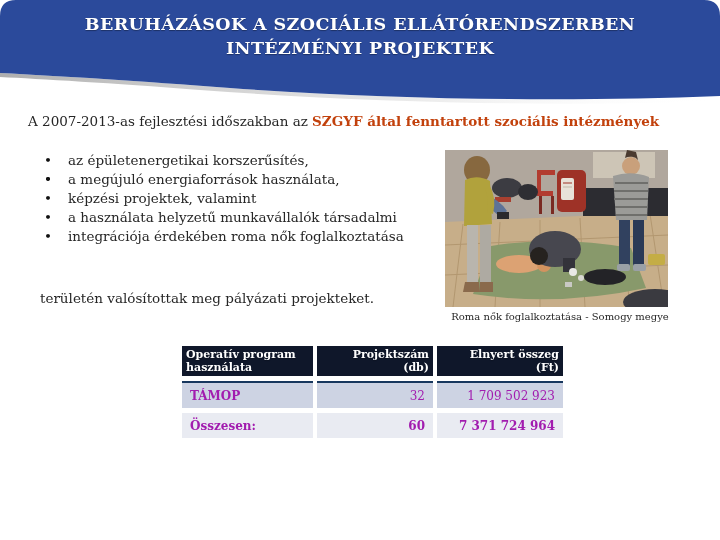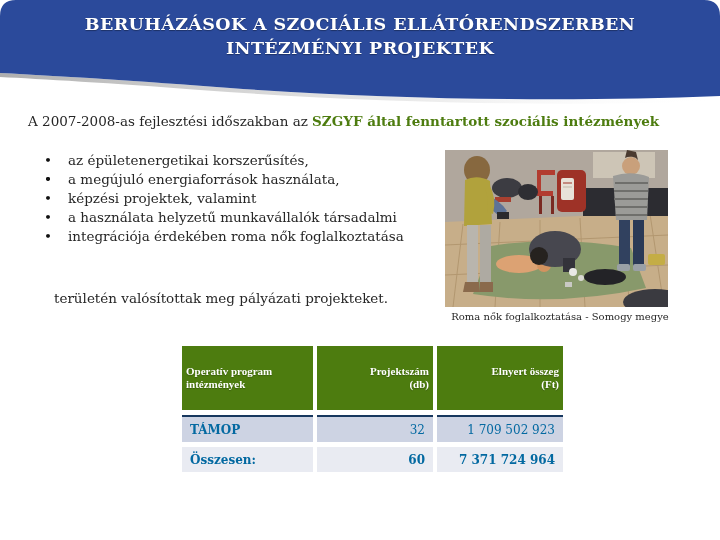--- a/index.html
+++ b/index.html
@@ -12,46 +12,46 @@
   
   .banner{position:absolute;top:0;left:0;width:692px;height:106px;}
   .banner svg{display:block;}
   .banner-text{
     position:absolute;top:12px;left:0;width:720px;text-align:center;
     color:#ffffff;font-weight:bold;line-height:24px;font-size:17.5px;
     letter-spacing:0.4px;text-shadow:0 1px 1px rgba(0,0,0,0.35);
   }
   
   .intro{position:absolute;left:28px;top:113px;width:664px;font-size:13.5px;color:#262626;}
-  .intro b{color:#4d7c0f;}
+  .intro b{color:#c2410c;}
   .bullets{
     position:absolute;left:42px;top:151px;width:400px;margin:0;padding:0;
     list-style:none;font-size:13.5px;color:#262626;
   }
   .bullets li{line-height:19px;padding-left:26px;position:relative;}
   .bullets li .dot{position:absolute;left:2px;top:0;color:#111;}
-  .closing{position:absolute;left:40px;top:290px;width:420px;font-size:13.5px;color:#262626;margin-left:14px;}
+  .closing{position:absolute;left:40px;top:290px;width:420px;font-size:13.5px;color:#262626;}
   
   .photo{position:absolute;left:445px;top:150px;width:223px;height:157px;overflow:hidden;background:#b3a89e;}
   .photo svg{display:block;}
   .caption{
     position:absolute;left:430px;top:311px;width:260px;text-align:center;
     font-size:10px;color:#262626;
   }
   
   .ptable{
     position:absolute;left:178px;top:341px;border-collapse:separate;border-spacing:4px 5px;
   }
   .ptable th{
-    background:#4d7c0f;color:#ffffff;font-weight:bold;font-size:11px;
+    background:#0f172a;color:#ffffff;font-weight:bold;font-size:11px;
     line-height:13px;text-align:center;vertical-align:middle;
-    padding:18px 4px;height:28px;text-shadow:0 1px 1px rgba(0,0,0,0.25);font-family:Liberation Serif, serif;
+    padding:1px 4px;height:28px;text-shadow:0 1px 1px rgba(0,0,0,0.25);
   }
   .ptable td{
-    font-size:12px;padding:3px 8px;height:19px;vertical-align:middle;color:#0369a1;
+    font-size:12px;padding:3px 8px;height:19px;vertical-align:middle;color:#a21caf;
   }
   .ptable .c1{width:115px;text-align:left;font-weight:bold;}
   .ptable .c2{width:100px;text-align:right;}
   .ptable .c3{width:110px;text-align:right;}
   .ptable tr.band-dark td{background:#cdd3e3;}
   .ptable tr.band-light td{background:#e9ebf2;}
   .ptable tr.first-row td{border-top:2px solid #17375e;}
   .ptable tr.total td{font-weight:bold;margin-top:24px;}
 </style>
 </head>
@@ -68,21 +68,21 @@
     </defs>
     <path d="M0,73 C60,76 140,81 230,88 C400,100 570,102 720,96 L720,101 C560,107 380,103 200,90 C110,83 40,79 0,77 Z" fill="url(#shade)"></path>
     <path d="M0,16 Q0,0 16,0 L704,0 Q720,0 720,16 L720,96 C570,102 400,100 230,88 C140,81 60,76 0,73 Z" fill="#2b4a9b"></path>
   </svg>
   <div class="banner-text">
     <div>BERUHÁZÁSOK A SZOCIÁLIS ELLÁTÓRENDSZERBEN</div>
     <div>INTÉZMÉNYI PROJEKTEK</div>
   </div>
 </div>
 
-<div class="intro"><span>A 2007-2008-as fejlesztési időszakban az </span><b>SZGYF által fenntartott szociális intézmények</b></div>
+<div class="intro"><span>A 2007-2013-as fejlesztési időszakban az </span><b>SZGYF által fenntartott szociális intézmények</b></div>
 
 <ul class="bullets">
   <li><span class="dot">•</span><span>az épületenergetikai korszerűsítés,</span></li>
   <li><span class="dot">•</span></li>
   <li><span class="dot">•</span><span>a megújuló energiaforrások használata,</span></li>
   <li><span class="dot">•</span><span>képzési projektek, valamint</span></li>
   <li><span class="dot">•</span><span>a használata helyzetű munkavállalók társadalmi</span></li>
   <li><span class="dot">•</span><span>integrációja érdekében roma nők foglalkoztatása</span></li>
 </ul>
 
@@ -166,21 +166,21 @@
   </svg>
 </div>
 
 <div class="caption">Roma nők foglalkoztatása - Somogy megye</div>
 
 <table class="ptable">
   <thead>
     <tr>
       <th class="c1">
         <div>Operatív program</div>
-        <div>intézmények</div>
+        <div>használata</div>
       </th>
       <th class="c2">
         <div>Projektszám</div>
         <div>(db)</div>
       </th>
       <th class="c3">
         <div>Elnyert összeg</div>
         <div>(Ft)</div>
       </th>
     </tr>

